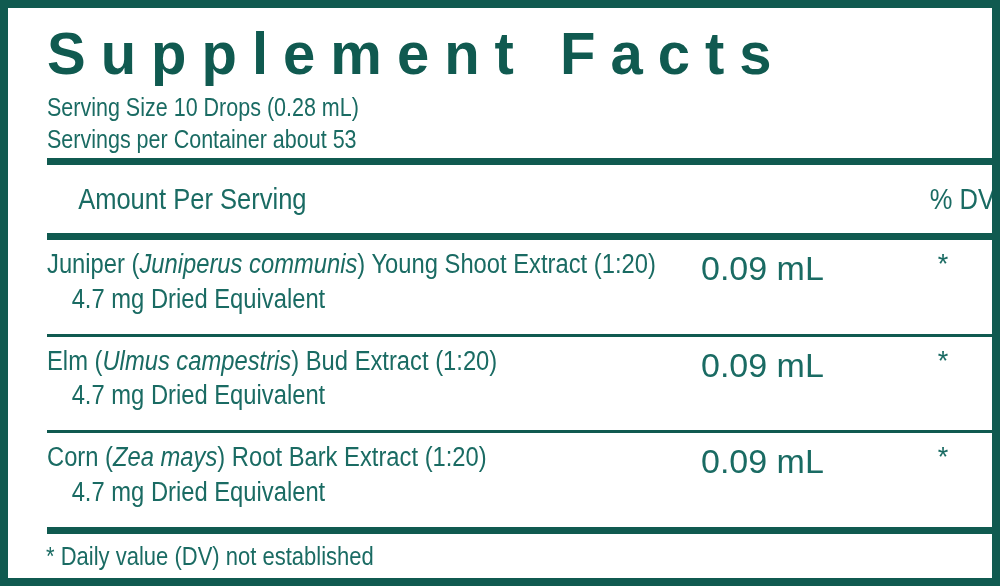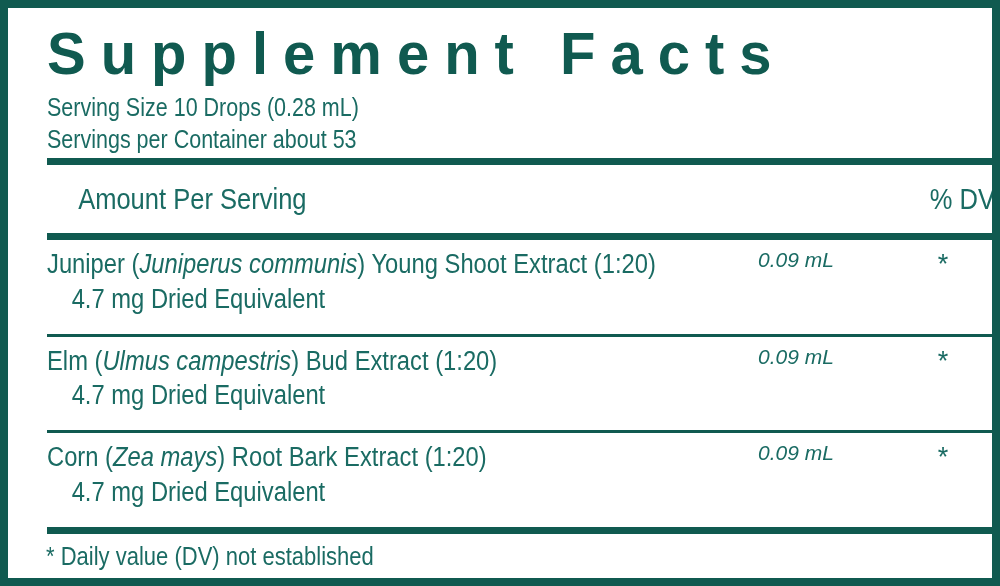--- a/index.html
+++ b/index.html
@@ -118,25 +118,24 @@
     padding-left: 28px;
     transform: scaleX(0.88);
     transform-origin: left center;
   }
   .ing-main .sci {
     font-style: italic;
   }
   .ing-amount {
     flex: 0 0 auto;
     width: 190px;
-    text-align: center;
-    font-size: 21px;
+    text-align: left;
+    font-size: 34px;
     line-height: 1.28;
     white-space: nowrap;
-    font-style: italic;
   }
   .ing-dv {
     flex: 0 0 auto;
     width: 104px;
     text-align: center;
     font-size: 27px;
     line-height: 1.28;
     white-space: nowrap;
   }
 

